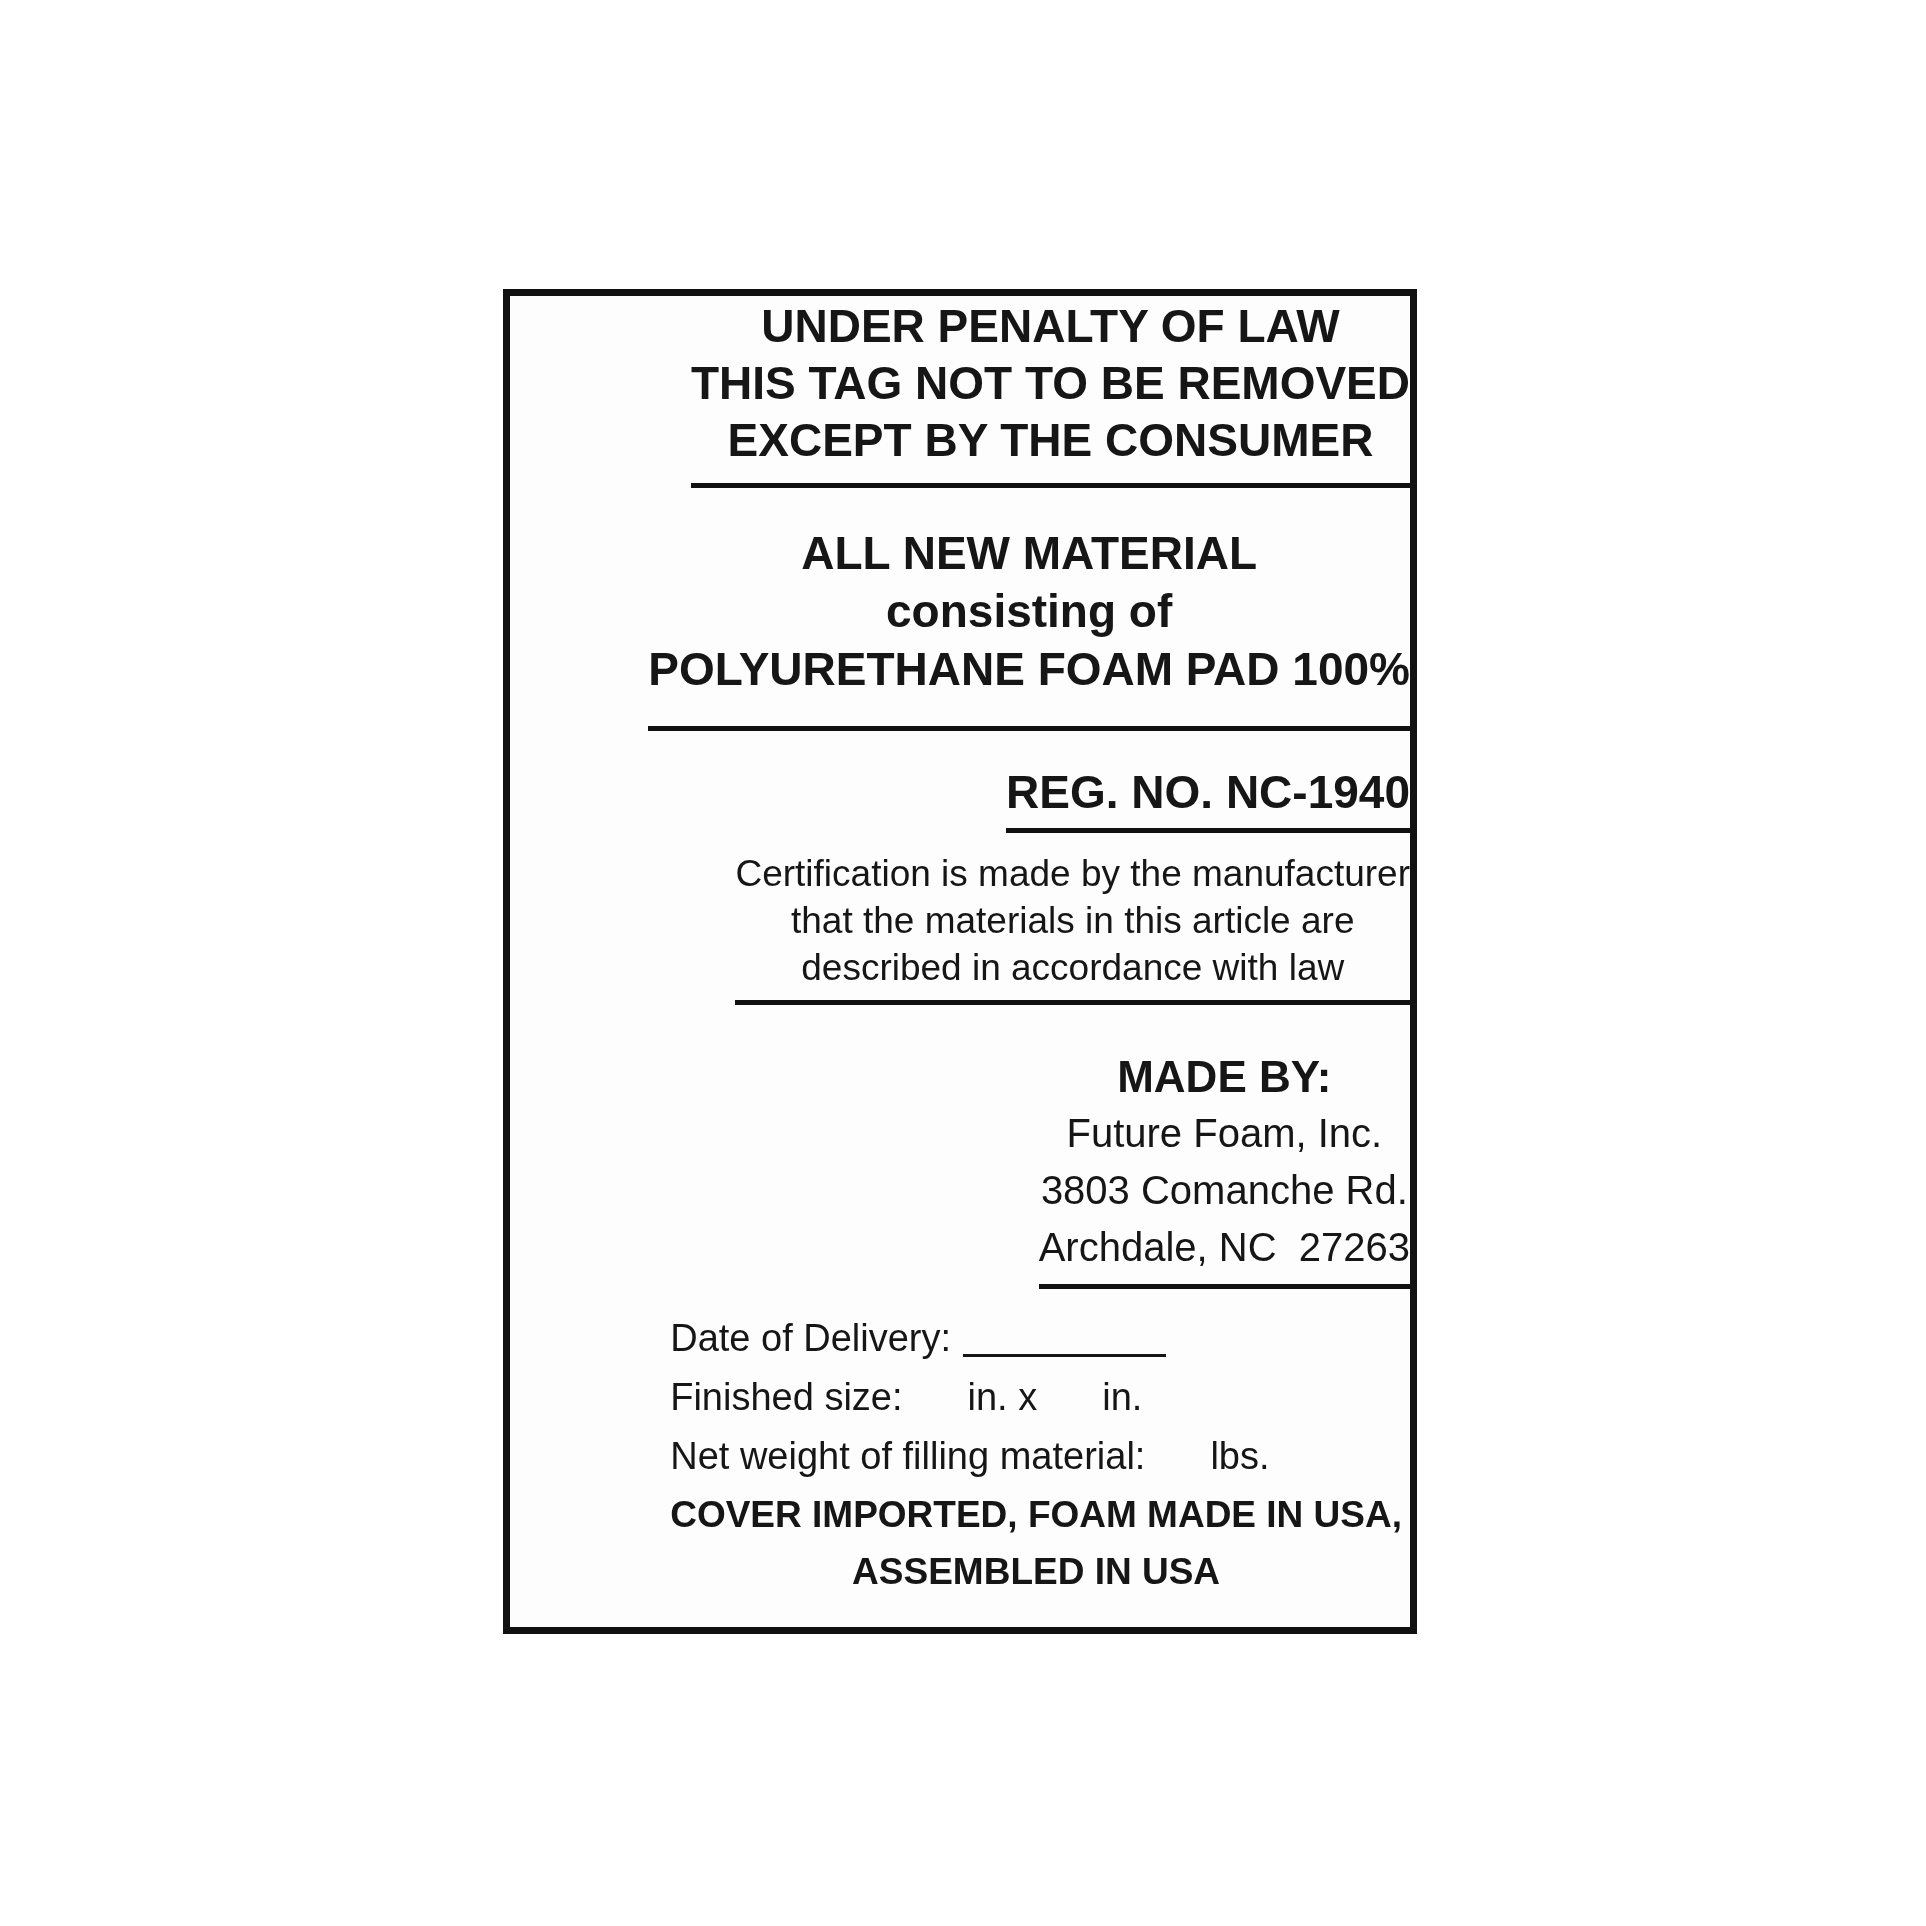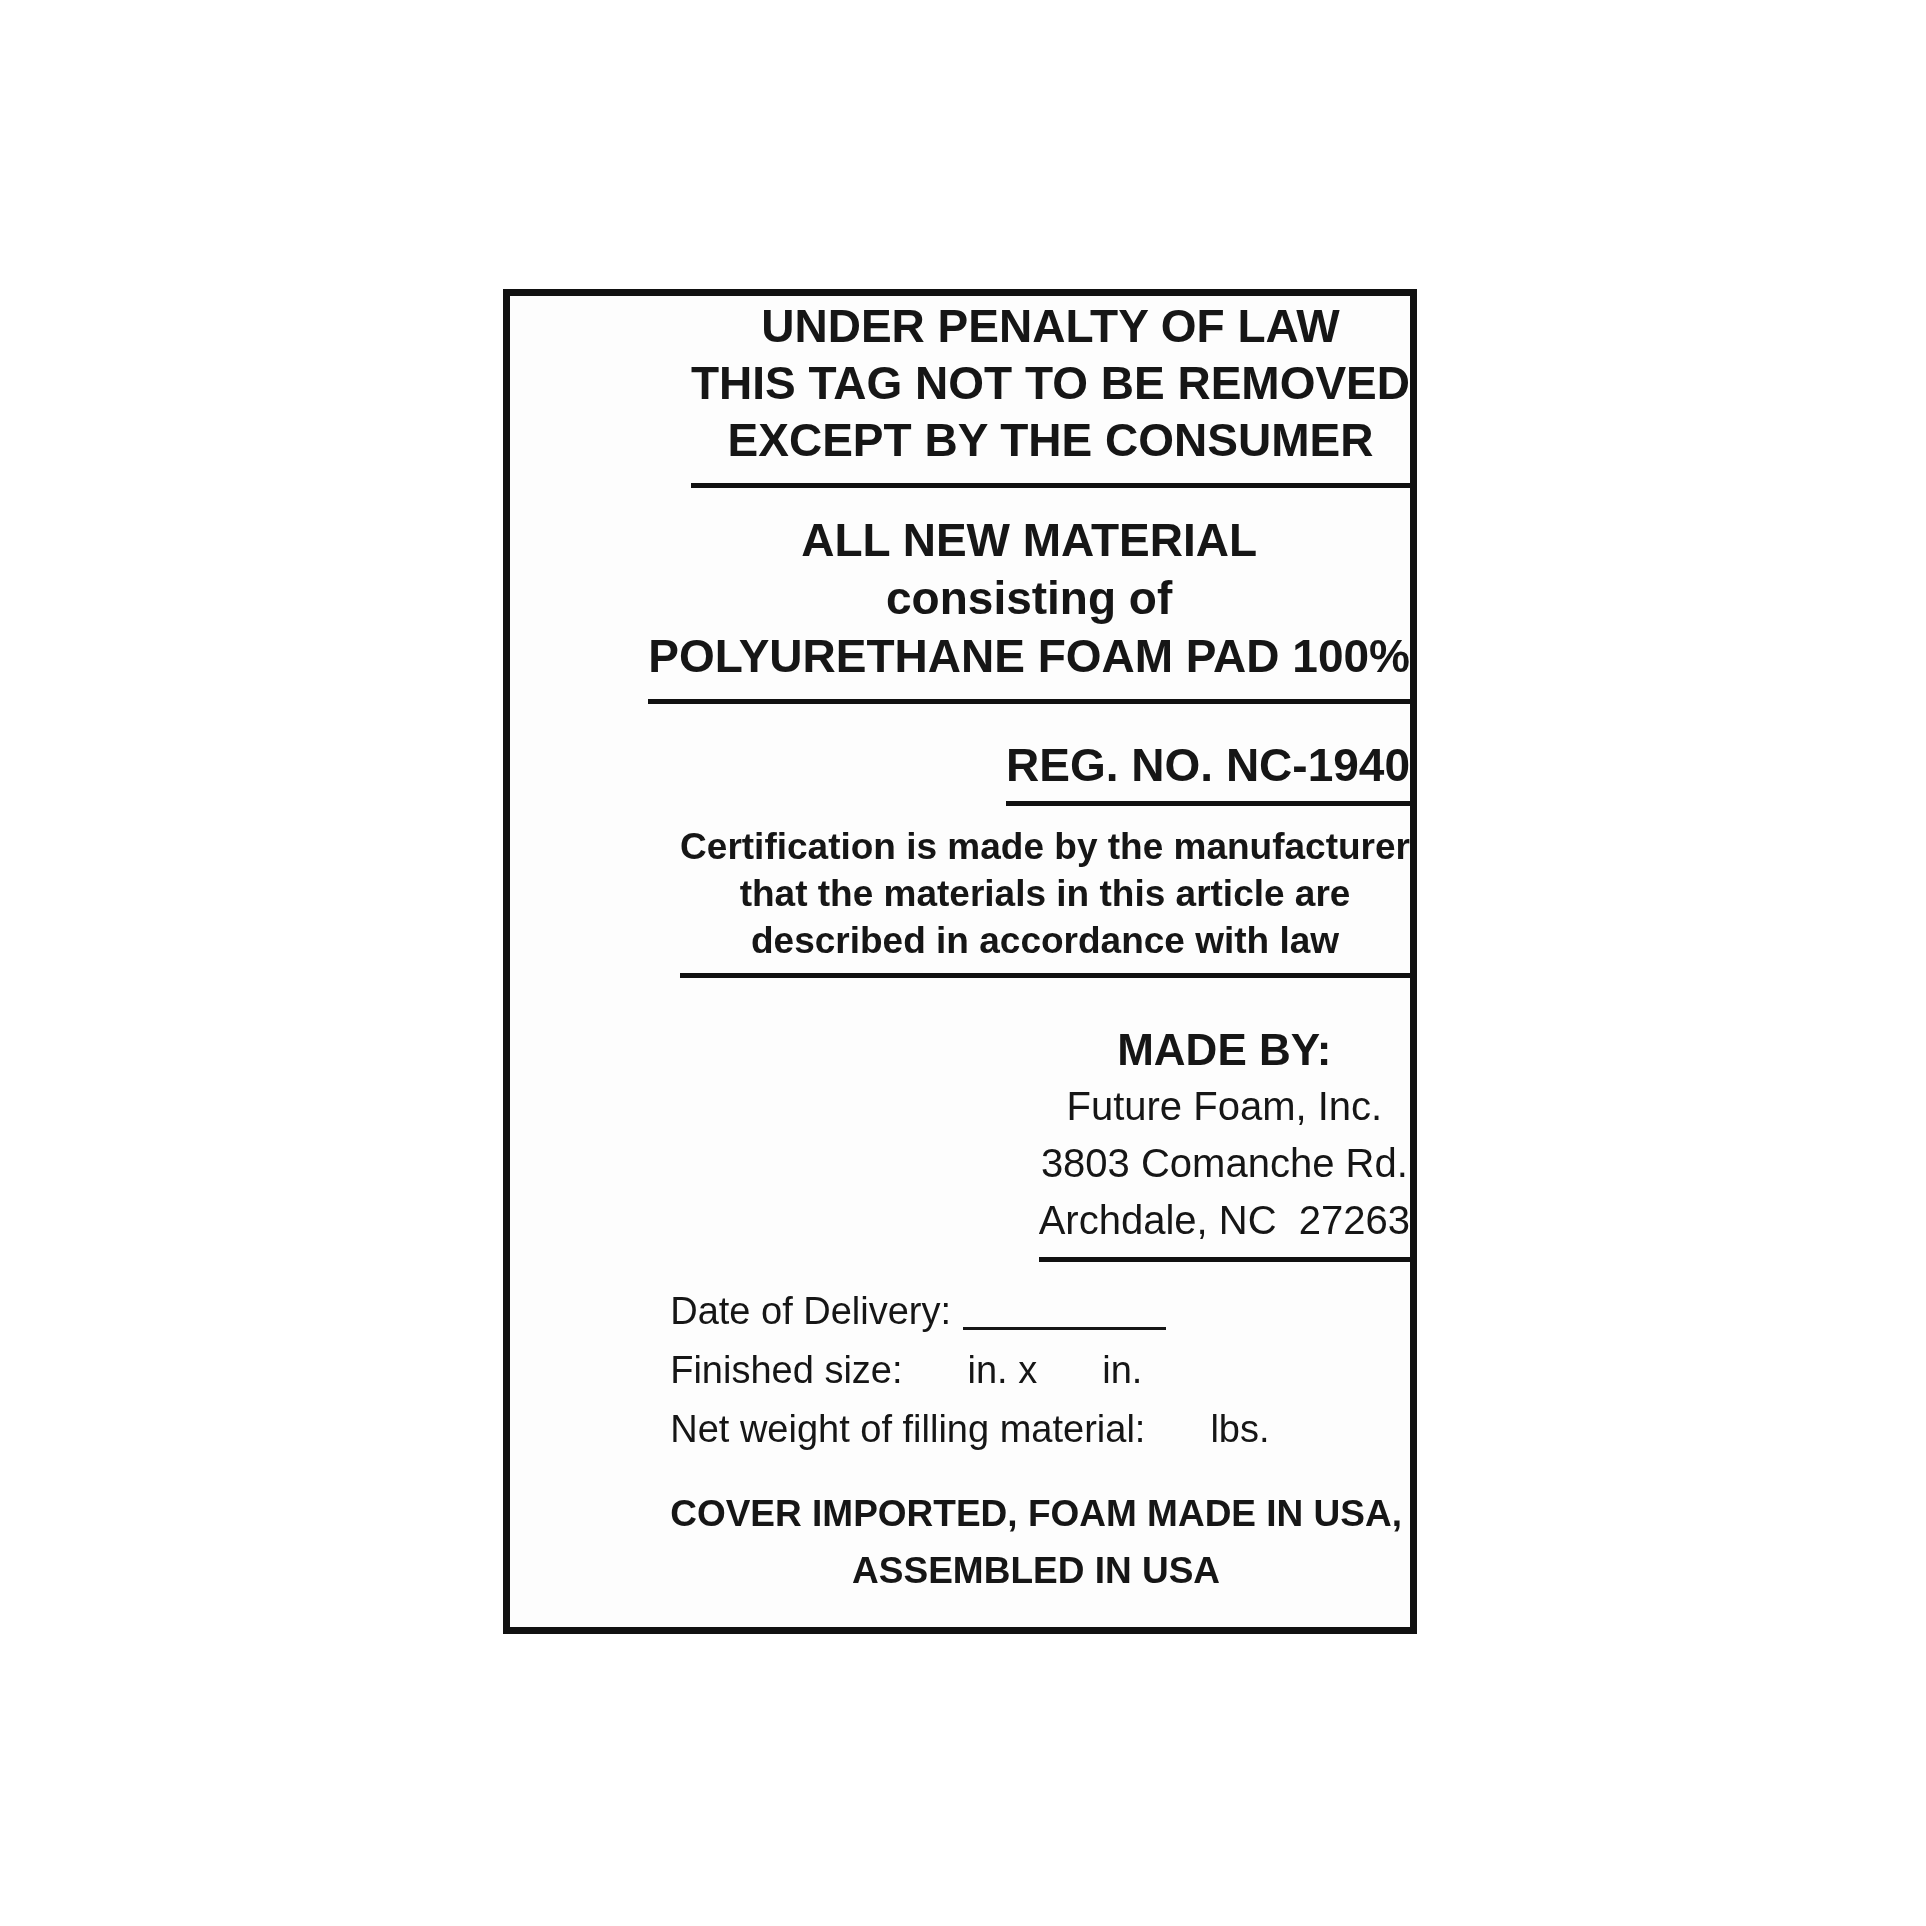--- a/index.html
+++ b/index.html
@@ -32,23 +32,23 @@
     border-bottom: 5px solid var(--border, #111111);
     display: flex;
     flex-direction: column;
     align-items: center;
     justify-content: center;
     text-align: center;
     flex: 0 0 auto;
     overflow: hidden;
   }
   .sec-penalty  { height: 192px; padding-bottom: 12px; }
-  .sec-material { height: 216px; padding-top: 8px; }
+  .sec-material { height: 243px; padding-top: 8px; }
   .sec-reg      { height: 102px; padding-top: 10px; }
-  .sec-cert     { height: 172px; padding-top: 7px; font-weight: bold; }
+  .sec-cert     { height: 172px; padding-top: 7px; }
   .sec-madeby   { height: 264px; padding-top: 14px; margin-top: 20px; }
   .sec-fill {
     flex: 1 1 auto;
     border-bottom: none;
     align-items: stretch;
     text-align: left;
     padding: 20px 8px 14px 16px;
   }
   .bold-line {
     font-weight: bold;

